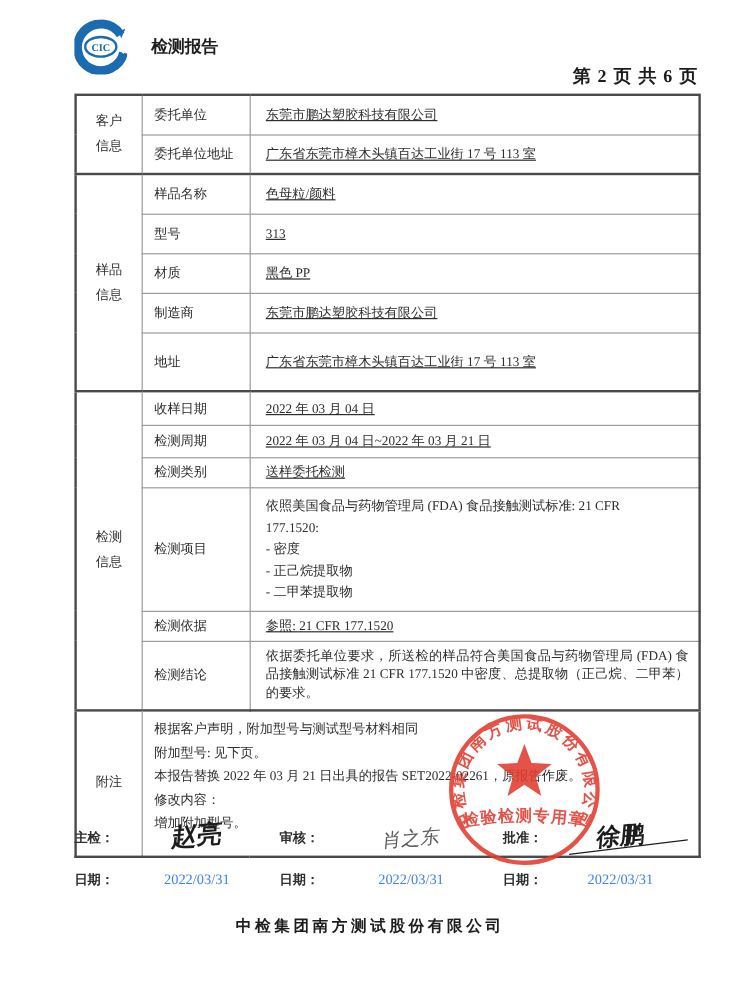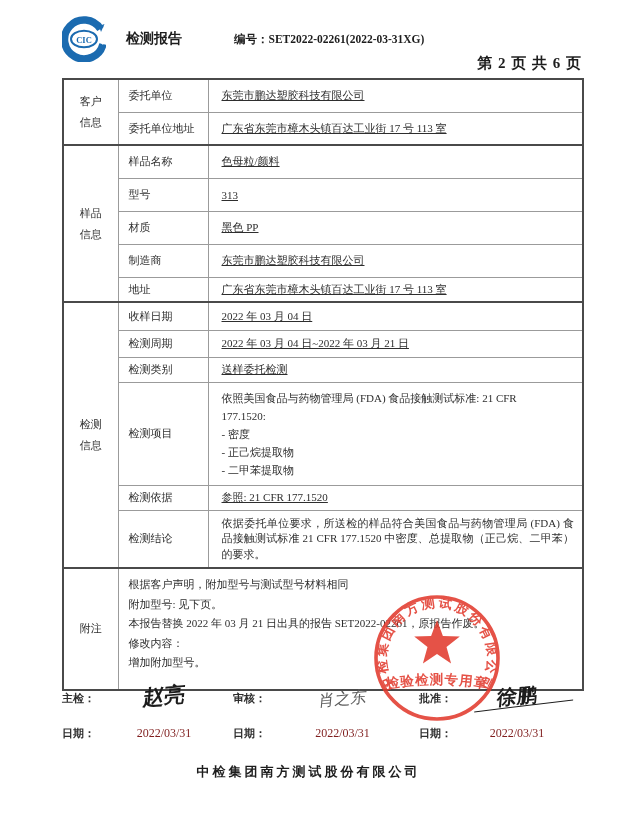--- a/index.html
+++ b/index.html
@@ -39,21 +39,21 @@
   .sig-group.g1 { width:171px;justify-content:space-between; } .sig-group.g2 { width:186px; } .sig-group.g3 { width:163px; }
   .sig-row { display:flex; align-items:flex-end; height:46px; }
   .role { font-size:11px; font-weight:600; padding-bottom:6px; white-space:nowrap; }
   .sig { flex:1; text-align:center; font-size:21px; font-weight:600; color:#1c1c1c;
          transform:rotate(-5deg) skewX(-10deg); padding-bottom:2px; }
   .sig.s2 { font-size:16px; color:#5d5d5d; font-weight:500; }
   .sig.s3 { font-size:20px; border-bottom:0; position:relative; }
   .sig.s3 .uline { position:absolute; left:18%; right:6%; bottom:5px; border-bottom:1.6px solid #1c1c1c;
                    transform:rotate(-2deg); }
   .date-row { display:flex; margin-top:14px; }
-  .date { flex:1; text-align:center; font-size:12px; color:#7f1d1d; }
+  .date { flex:1; text-align:center; font-size:12px; color:#3b82f6; }
 
   
   .stamp { position:absolute; left:371px; top:592px; width:132px; height:132px;
            opacity:0.88; pointer-events:none; }
 
   
   .footer { position:absolute; left:0; top:763px; width:617px; text-align:center; color:#1d1d1d; }
   .f-company { font-size:13px; font-weight:bold; letter-spacing:3px; }
   .f-line { font-size:10.5px; margin-top:4px; white-space:nowrap; }
   .f-line .gap { display:inline-block; width:10px; }
@@ -67,21 +67,20 @@
 
   <div class="header">
     <svg class="logo" viewBox="0 0 44 46">
       <path d="M38.5,13 A19.5,19.5 0 1 0 41,28" fill="none" stroke="#1b6bb0" stroke-width="7.5"></path>
       <path d="M37,10 L42.5,8 L39,16 Z" fill="#1b6bb0"></path>
       <path d="M41,29 L44,21 L36,24 Z" fill="#ffffff"></path>
       <ellipse cx="22" cy="23" rx="13" ry="8.2" fill="#ffffff" stroke="#1b6bb0" stroke-width="2"></ellipse>
       <text x="22" y="26.5" text-anchor="middle" font-size="8.5" font-weight="bold" font-family="Liberation Serif, serif" fill="#1b6bb0">CIC</text>
     </svg>
     <div class="report-title">检测报告</div>
-    <div class="report-no"><span>编号：</span><span>SET2022-02261(2022-03-31XG)</span></div>
     <div class="page-ind">第 2 页 共 6 页</div>
   </div>
 
   <table class="report">
     <colgroup>
         <col style="width:55px">
         <col style="width:90px">
         <col style="width:375px">
       </colgroup>
     <tbody>
@@ -112,21 +111,21 @@
         <td class="val">313</td>
       </tr>
       <tr style="height:33px">
         <td class="lbl">材质</td>
         <td class="val">黑色 PP</td>
       </tr>
       <tr style="height:33px">
         <td class="lbl">制造商</td>
         <td class="val">东莞市鹏达塑胶科技有限公司</td>
       </tr>
-      <tr style="height:25px">
+      <tr style="height:49px">
         <td class="lbl">地址</td>
         <td class="val">广东省东莞市樟木头镇百达工业街 17 号 113 室</td>
       </tr>
 
       <tr class="sec-top" style="height:28px">
         <td class="sec" rowspan="6">
           <div>检测</div>
           <div>信息</div>
         </td>
         <td class="lbl">收样日期</td>

